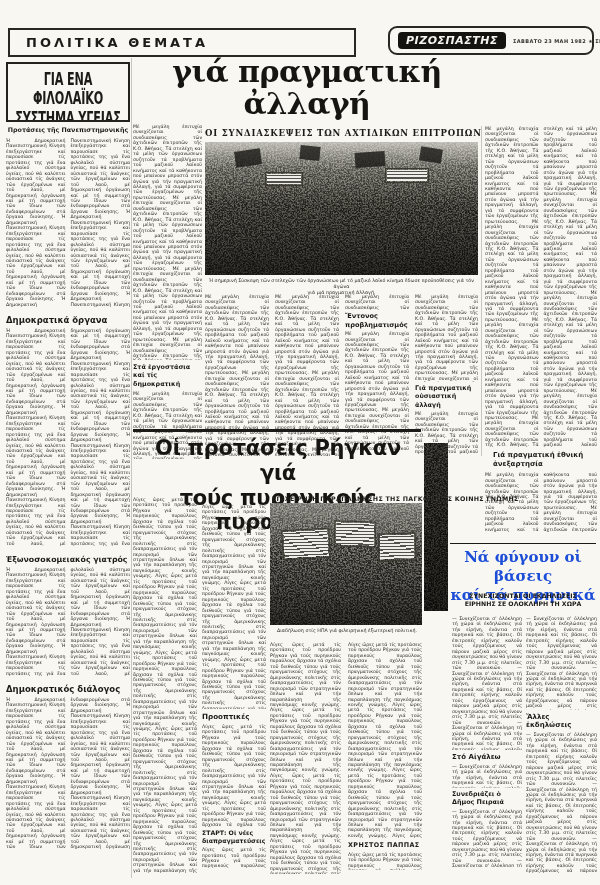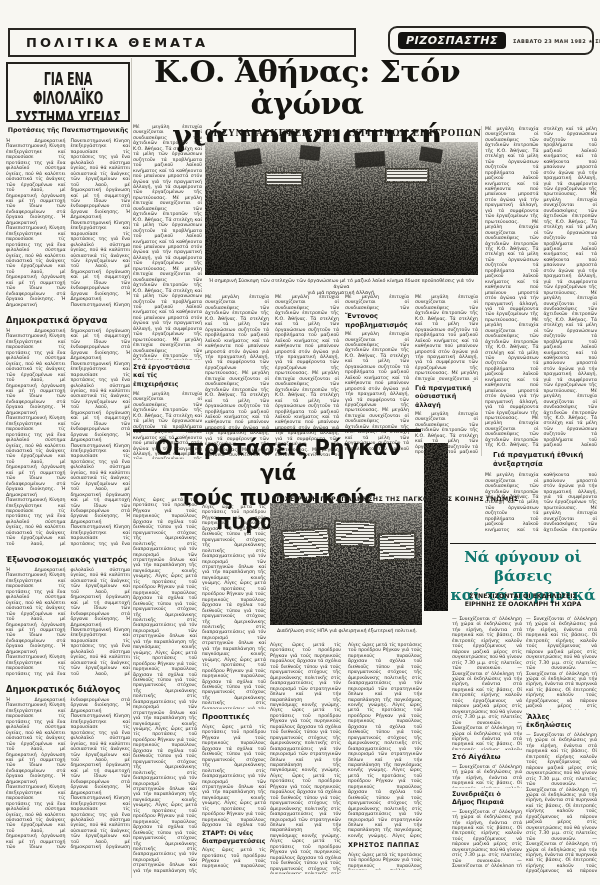--- a/index.html
+++ b/index.html
@@ -36,21 +36,21 @@
   .caption{font-size:4.8px;line-height:1.25;text-align:center;color:#2c2a24;}
   .flag{position:absolute;background:rgba(25,24,20,.8);}
   .sign{position:absolute;background:#efeee8;border:1px solid #3a382f;
         background-image:repeating-linear-gradient(180deg,transparent 0 2px,rgba(30,28,22,.75) 2px 3.2px);
         background-clip:content-box;padding:1px;}
   
   .main-hl{font-weight:bold;font-size:30px;line-height:1.07;text-align:center;color:#161511;letter-spacing:-.5px;}
   .kicker{font-weight:bold;font-size:8.5px;letter-spacing:.8px;text-align:center;white-space:nowrap;color:#1d1b17;}
   .reagan-hl{font-weight:bold;font-size:21px;line-height:1.18;text-align:center;color:#161511;letter-spacing:-.3px;}
   .reagan-kicker{font-weight:bold;font-size:6.3px;letter-spacing:.3px;white-space:nowrap;color:#1d1b17;}
-  .peace-hl{font-weight:bold;font-size:15px;line-height:1.25;text-align:center;color:#0f766e;}
+  .peace-hl{font-weight:bold;font-size:15px;line-height:1.25;text-align:center;color:#1d4ed8;}
   .peace-kicker{font-weight:bold;font-size:6.2px;line-height:1.35;text-align:center;color:#1d1b17;}
   .author{font-weight:bold;font-size:6.4px;letter-spacing:.4px;color:#1d1b17;margin:3px 0;}
   .rule-h{background:#1d1b17;}
 </style>
 </head>
 <body>
 
 <div class="abs hdr-box" style="left:8px;top:28px;width:344px;height:25px;">
   <span class="hdr-title">ΠΟΛΙΤΙΚΑ ΘΕΜΑΤΑ</span>
 </div>
@@ -81,28 +81,27 @@
   <div class="tt tcols2" style="height:172px;margin-top:5px;">Ἡ Δημοκρατική Πανεπιστημονική Κίνηση ἐπεξεργάστηκε καί παρουσίασε τίς προτάσεις της γιά ἕνα φιλολαϊκό σύστημα ὑγείας, πού θά καλύπτει οὐσιαστικά τίς ἀνάγκες τῶν ἐργαζομένων καί τοῦ λαοῦ, μέ δημοκρατική ὀργάνωση καί μέ τή συμμετοχή τῶν ἴδιων τῶν ἐνδιαφερομένων στά ὄργανα διοίκησης. Ἡ Δημοκρατική Πανεπιστημονική Κίνηση ἐπεξεργάστηκε καί παρουσίασε τίς προτάσεις της γιά ἕνα φιλολαϊκό σύστημα ὑγείας, πού θά καλύπτει οὐσιαστικά τίς ἀνάγκες τῶν ἐργαζομένων καί τοῦ λαοῦ, μέ δημοκρατική ὀργάνωση καί μέ τή συμμετοχή τῶν ἴδιων τῶν ἐνδιαφερομένων στά ὄργανα διοίκησης. Ἡ Δημοκρατική Πανεπιστημονική Κίνηση ἐπεξεργάστηκε καί παρουσίασε τίς προτάσεις της γιά ἕνα φιλολαϊκό σύστημα ὑγείας, πού θά καλύπτει οὐσιαστικά τίς ἀνάγκες τῶν ἐργαζομένων καί τοῦ λαοῦ, μέ δημοκρατική ὀργάνωση καί μέ τή συμμετοχή τῶν ἴδιων τῶν ἐνδιαφερομένων στά ὄργανα διοίκησης. Ἡ Δημοκρατική Πανεπιστημονική Κίνηση ἐπεξεργάστηκε καί παρουσίασε τίς προτάσεις της γιά ἕνα φιλολαϊκό σύστημα ὑγείας, πού θά καλύπτει οὐσιαστικά τίς ἀνάγκες τῶν ἐργαζομένων καί τοῦ λαοῦ, μέ δημοκρατική ὀργάνωση καί μέ τή συμμετοχή τῶν ἴδιων τῶν ἐνδιαφερομένων στά ὄργανα διοίκησης. Ἡ Δημοκρατική Πανεπιστημονική Κίνηση ἐπεξεργάστηκε καί παρουσίασε τίς προτάσεις της γιά ἕνα φιλολαϊκό σύστημα ὑγείας, πού θά καλύπτει οὐσιαστικά τίς ἀνάγκες τῶν ἐργαζομένων καί τοῦ λαοῦ, μέ δημοκρατική ὀργάνωση καί μέ τή συμμετοχή τῶν ἴδιων τῶν ἐνδιαφερομένων στά ὄργανα διοίκησης. Ἡ Δημοκρατική Πανεπιστημονική Κίνηση ἐπεξεργάστηκε καί παρουσίασε τίς προτάσεις της γιά ἕνα φιλολαϊκό σύστημα ὑγείας, πού θά καλύπτει οὐσιαστικά τίς ἀνάγκες τῶν ἐργαζομένων καί τοῦ λαοῦ, μέ δημοκρατική ὀργάνωση καί μέ τή συμμετοχή τῶν ἴδιων τῶν ἐνδιαφερομένων στά ὄργανα διοίκησης. Ἡ Δημοκρατική Πανεπιστημονική Κίνηση ἐπεξεργάστηκε καί παρουσίασε τίς προτάσεις της γιά ἕνα φιλολαϊκό σύστημα ὑγείας, πού θά καλύπτει οὐσιαστικά τίς ἀνάγκες τῶν ἐργαζομένων καί τοῦ λαοῦ, μέ δημοκρατική ὀργάνωση καί μέ τή συμμετοχή τῶν ἴδιων τῶν ἐνδιαφερομένων στά ὄργανα διοίκησης. Ἡ Δημοκρατική Πανεπιστημονική Κίνηση ἐπεξεργάστηκε καί παρουσίασε τίς προτάσεις της γιά ἕνα φιλολαϊκό σύστημα ὑγείας, πού θά καλύπτει οὐσιαστικά τίς ἀνάγκες τῶν ἐργαζομένων καί τοῦ λαοῦ, μέ δημοκρατική ὀργάνωση καί μέ τή συμμετοχή τῶν ἴδιων τῶν ἐνδιαφερομένων στά ὄργανα διοίκησης. Ἡ Δημοκρατική Πανεπιστημονική Κίνηση ἐπεξεργάστηκε καί παρουσίασε τίς προτάσεις της γιά ἕνα φιλολαϊκό σύστημα ὑγείας, πού θά καλύπτει οὐσιαστικά τίς ἀνάγκες τῶν ἐργαζομένων καί τοῦ λαοῦ, μέ δημοκρατική ὀργάνωση καί μέ τή συμμετοχή τῶν ἴδιων τῶν ἐνδιαφερομένων στά ὄργανα διοίκησης. Ἡ Δημοκρατική Πανεπιστημονική Κίνηση ἐπεξεργάστηκε καί παρουσίασε τίς προτάσεις της γιά ἕνα φιλολαϊκό σύστημα ὑγείας, πού θά καλύπτει οὐσιαστικά τίς ἀνάγκες τῶν ἐργαζομένων καί τοῦ λαοῦ, μέ δημοκρατική ὀργάνωση καί μέ τή συμμετοχή τῶν ἴδιων τῶν ἐνδιαφερομένων στά ὄργανα διοίκησης.</div>
   <div class="subhead" style="font-size:8.5px;margin:5px 0 3px 0;">Δημοκρατικά ὄργανα</div>
   <div class="tt tcols2" style="height:222px;">Ἡ Δημοκρατική Πανεπιστημονική Κίνηση ἐπεξεργάστηκε καί παρουσίασε τίς προτάσεις της γιά ἕνα φιλολαϊκό σύστημα ὑγείας, πού θά καλύπτει οὐσιαστικά τίς ἀνάγκες τῶν ἐργαζομένων καί τοῦ λαοῦ, μέ δημοκρατική ὀργάνωση καί μέ τή συμμετοχή τῶν ἴδιων τῶν ἐνδιαφερομένων στά ὄργανα διοίκησης. Ἡ Δημοκρατική Πανεπιστημονική Κίνηση ἐπεξεργάστηκε καί παρουσίασε τίς προτάσεις της γιά ἕνα φιλολαϊκό σύστημα ὑγείας, πού θά καλύπτει οὐσιαστικά τίς ἀνάγκες τῶν ἐργαζομένων καί τοῦ λαοῦ, μέ δημοκρατική ὀργάνωση καί μέ τή συμμετοχή τῶν ἴδιων τῶν ἐνδιαφερομένων στά ὄργανα διοίκησης. Ἡ Δημοκρατική Πανεπιστημονική Κίνηση ἐπεξεργάστηκε καί παρουσίασε τίς προτάσεις της γιά ἕνα φιλολαϊκό σύστημα ὑγείας, πού θά καλύπτει οὐσιαστικά τίς ἀνάγκες τῶν ἐργαζομένων καί τοῦ λαοῦ, μέ δημοκρατική ὀργάνωση καί μέ τή συμμετοχή τῶν ἴδιων τῶν ἐνδιαφερομένων στά ὄργανα διοίκησης. Ἡ Δημοκρατική Πανεπιστημονική Κίνηση ἐπεξεργάστηκε καί παρουσίασε τίς προτάσεις της γιά ἕνα φιλολαϊκό σύστημα ὑγείας, πού θά καλύπτει οὐσιαστικά τίς ἀνάγκες τῶν ἐργαζομένων καί τοῦ λαοῦ, μέ δημοκρατική ὀργάνωση καί μέ τή συμμετοχή τῶν ἴδιων τῶν ἐνδιαφερομένων στά ὄργανα διοίκησης. Ἡ Δημοκρατική Πανεπιστημονική Κίνηση ἐπεξεργάστηκε καί παρουσίασε τίς προτάσεις της γιά ἕνα φιλολαϊκό σύστημα ὑγείας, πού θά καλύπτει οὐσιαστικά τίς ἀνάγκες τῶν ἐργαζομένων καί τοῦ λαοῦ, μέ δημοκρατική ὀργάνωση καί μέ τή συμμετοχή τῶν ἴδιων τῶν ἐνδιαφερομένων στά ὄργανα διοίκησης. Ἡ Δημοκρατική Πανεπιστημονική Κίνηση ἐπεξεργάστηκε καί παρουσίασε τίς προτάσεις της γιά ἕνα φιλολαϊκό σύστημα ὑγείας, πού θά καλύπτει οὐσιαστικά τίς ἀνάγκες τῶν ἐργαζομένων καί τοῦ λαοῦ, μέ δημοκρατική ὀργάνωση καί μέ τή συμμετοχή τῶν ἴδιων τῶν ἐνδιαφερομένων στά ὄργανα διοίκησης. Ἡ Δημοκρατική Πανεπιστημονική Κίνηση ἐπεξεργάστηκε καί παρουσίασε τίς προτάσεις της γιά ἕνα φιλολαϊκό σύστημα ὑγείας, πού θά καλύπτει οὐσιαστικά τίς ἀνάγκες τῶν ἐργαζομένων καί τοῦ λαοῦ, μέ δημοκρατική ὀργάνωση καί μέ τή συμμετοχή τῶν ἴδιων τῶν ἐνδιαφερομένων στά ὄργανα διοίκησης. Ἡ Δημοκρατική Πανεπιστημονική Κίνηση ἐπεξεργάστηκε καί παρουσίασε τίς προτάσεις της γιά ἕνα φιλολαϊκό σύστημα ὑγείας, πού θά καλύπτει οὐσιαστικά τίς ἀνάγκες τῶν ἐργαζομένων καί τοῦ λαοῦ, μέ δημοκρατική ὀργάνωση καί μέ τή συμμετοχή τῶν ἴδιων τῶν ἐνδιαφερομένων στά ὄργανα διοίκησης. Ἡ Δημοκρατική Πανεπιστημονική Κίνηση ἐπεξεργάστηκε καί παρουσίασε τίς προτάσεις της γιά ἕνα φιλολαϊκό σύστημα ὑγείας, πού θά καλύπτει οὐσιαστικά τίς ἀνάγκες τῶν ἐργαζομένων καί τοῦ λαοῦ, μέ δημοκρατική ὀργάνωση καί μέ τή συμμετοχή τῶν ἴδιων τῶν ἐνδιαφερομένων στά ὄργανα διοίκησης. Ἡ Δημοκρατική Πανεπιστημονική Κίνηση ἐπεξεργάστηκε καί παρουσίασε τίς προτάσεις της γιά ἕνα φιλολαϊκό σύστημα ὑγείας, πού θά καλύπτει οὐσιαστικά τίς ἀνάγκες τῶν ἐργαζομένων καί τοῦ λαοῦ, μέ δημοκρατική ὀργάνωση καί μέ τή συμμετοχή τῶν ἴδιων τῶν ἐνδιαφερομένων στά ὄργανα διοίκησης. Ἡ Δημοκρατική Πανεπιστημονική Κίνηση ἐπεξεργάστηκε καί παρουσίασε τίς προτάσεις της γιά ἕνα φιλολαϊκό σύστημα ὑγείας, πού θά καλύπτει οὐσιαστικά τίς ἀνάγκες τῶν ἐργαζομένων καί τοῦ λαοῦ, μέ δημοκρατική ὀργάνωση καί μέ τή συμμετοχή τῶν ἴδιων τῶν ἐνδιαφερομένων στά ὄργανα διοίκησης. Ἡ Δημοκρατική Πανεπιστημονική Κίνηση ἐπεξεργάστηκε καί παρουσίασε τίς προτάσεις της γιά ἕνα φιλολαϊκό σύστημα ὑγείας, πού θά καλύπτει οὐσιαστικά τίς ἀνάγκες τῶν ἐργαζομένων καί τοῦ λαοῦ, μέ δημοκρατική ὀργάνωση καί μέ τή συμμετοχή τῶν ἴδιων τῶν ἐνδιαφερομένων στά ὄργανα διοίκησης. Ἡ Δημοκρατική Πανεπιστημονική Κίνηση ἐπεξεργάστηκε καί παρουσίασε τίς προτάσεις της γιά ἕνα φιλολαϊκό σύστημα ὑγείας, πού θά καλύπτει οὐσιαστικά τίς ἀνάγκες τῶν ἐργαζομένων καί τοῦ λαοῦ, μέ δημοκρατική ὀργάνωση καί μέ τή συμμετοχή τῶν ἴδιων τῶν ἐνδιαφερομένων στά ὄργανα διοίκησης.</div>
   <div class="subhead" style="font-size:7.8px;margin:5px 0 3px 0;">Ἐξωνοσοκομειακός γιατρός</div>
   <div class="tt tcols2" style="height:112px;">Ἡ Δημοκρατική Πανεπιστημονική Κίνηση ἐπεξεργάστηκε καί παρουσίασε τίς προτάσεις της γιά ἕνα φιλολαϊκό σύστημα ὑγείας, πού θά καλύπτει οὐσιαστικά τίς ἀνάγκες τῶν ἐργαζομένων καί τοῦ λαοῦ, μέ δημοκρατική ὀργάνωση καί μέ τή συμμετοχή τῶν ἴδιων τῶν ἐνδιαφερομένων στά ὄργανα διοίκησης. Ἡ Δημοκρατική Πανεπιστημονική Κίνηση ἐπεξεργάστηκε καί παρουσίασε τίς προτάσεις της γιά ἕνα φιλολαϊκό σύστημα ὑγείας, πού θά καλύπτει οὐσιαστικά τίς ἀνάγκες τῶν ἐργαζομένων καί τοῦ λαοῦ, μέ δημοκρατική ὀργάνωση καί μέ τή συμμετοχή τῶν ἴδιων τῶν ἐνδιαφερομένων στά ὄργανα διοίκησης. Ἡ Δημοκρατική Πανεπιστημονική Κίνηση ἐπεξεργάστηκε καί παρουσίασε τίς προτάσεις της γιά ἕνα φιλολαϊκό σύστημα ὑγείας, πού θά καλύπτει οὐσιαστικά τίς ἀνάγκες τῶν ἐργαζομένων καί τοῦ λαοῦ, μέ δημοκρατική ὀργάνωση καί μέ τή συμμετοχή τῶν ἴδιων τῶν ἐνδιαφερομένων στά ὄργανα διοίκησης. Ἡ Δημοκρατική Πανεπιστημονική Κίνηση ἐπεξεργάστηκε καί παρουσίασε τίς προτάσεις της γιά ἕνα φιλολαϊκό σύστημα ὑγείας, πού θά καλύπτει οὐσιαστικά τίς ἀνάγκες τῶν ἐργαζομένων καί τοῦ λαοῦ, μέ δημοκρατική ὀργάνωση καί μέ τή συμμετοχή τῶν ἴδιων τῶν ἐνδιαφερομένων στά ὄργανα διοίκησης. Ἡ Δημοκρατική Πανεπιστημονική Κίνηση ἐπεξεργάστηκε καί παρουσίασε τίς προτάσεις της γιά ἕνα φιλολαϊκό σύστημα ὑγείας, πού θά καλύπτει οὐσιαστικά τίς ἀνάγκες τῶν ἐργαζομένων καί τοῦ λαοῦ, μέ δημοκρατική ὀργάνωση καί μέ τή συμμετοχή τῶν ἴδιων τῶν ἐνδιαφερομένων στά ὄργανα διοίκησης. Ἡ Δημοκρατική Πανεπιστημονική Κίνηση ἐπεξεργάστηκε καί παρουσίασε τίς προτάσεις της γιά ἕνα φιλολαϊκό σύστημα ὑγείας, πού θά καλύπτει οὐσιαστικά τίς ἀνάγκες τῶν ἐργαζομένων καί τοῦ λαοῦ, μέ δημοκρατική ὀργάνωση καί μέ τή συμμετοχή τῶν ἴδιων τῶν ἐνδιαφερομένων στά ὄργανα διοίκησης. Ἡ Δημοκρατική Πανεπιστημονική Κίνηση ἐπεξεργάστηκε καί παρουσίασε τίς προτάσεις της γιά ἕνα φιλολαϊκό σύστημα ὑγείας, πού θά καλύπτει οὐσιαστικά τίς ἀνάγκες τῶν ἐργαζομένων καί τοῦ λαοῦ, μέ δημοκρατική ὀργάνωση καί μέ τή συμμετοχή τῶν ἴδιων τῶν ἐνδιαφερομένων στά ὄργανα διοίκησης.</div>
   <div class="subhead" style="font-size:8.5px;margin:5px 0 3px 0;">Δημοκρατικός διάλογος</div>
   <div class="tt tcols2" style="height:158px;">Ἡ Δημοκρατική Πανεπιστημονική Κίνηση ἐπεξεργάστηκε καί παρουσίασε τίς προτάσεις της γιά ἕνα φιλολαϊκό σύστημα ὑγείας, πού θά καλύπτει οὐσιαστικά τίς ἀνάγκες τῶν ἐργαζομένων καί τοῦ λαοῦ, μέ δημοκρατική ὀργάνωση καί μέ τή συμμετοχή τῶν ἴδιων τῶν ἐνδιαφερομένων στά ὄργανα διοίκησης. Ἡ Δημοκρατική Πανεπιστημονική Κίνηση ἐπεξεργάστηκε καί παρουσίασε τίς προτάσεις της γιά ἕνα φιλολαϊκό σύστημα ὑγείας, πού θά καλύπτει οὐσιαστικά τίς ἀνάγκες τῶν ἐργαζομένων καί τοῦ λαοῦ, μέ δημοκρατική ὀργάνωση καί μέ τή συμμετοχή τῶν ἴδιων τῶν ἐνδιαφερομένων στά ὄργανα διοίκησης. Ἡ Δημοκρατική Πανεπιστημονική Κίνηση ἐπεξεργάστηκε καί παρουσίασε τίς προτάσεις της γιά ἕνα φιλολαϊκό σύστημα ὑγείας, πού θά καλύπτει οὐσιαστικά τίς ἀνάγκες τῶν ἐργαζομένων καί τοῦ λαοῦ, μέ δημοκρατική ὀργάνωση καί μέ τή συμμετοχή τῶν ἴδιων τῶν ἐνδιαφερομένων στά ὄργανα διοίκησης. Ἡ Δημοκρατική Πανεπιστημονική Κίνηση ἐπεξεργάστηκε καί παρουσίασε τίς προτάσεις της γιά ἕνα φιλολαϊκό σύστημα ὑγείας, πού θά καλύπτει οὐσιαστικά τίς ἀνάγκες τῶν ἐργαζομένων καί τοῦ λαοῦ, μέ δημοκρατική ὀργάνωση καί μέ τή συμμετοχή τῶν ἴδιων τῶν ἐνδιαφερομένων στά ὄργανα διοίκησης. Ἡ Δημοκρατική Πανεπιστημονική Κίνηση ἐπεξεργάστηκε καί παρουσίασε τίς προτάσεις της γιά ἕνα φιλολαϊκό σύστημα ὑγείας, πού θά καλύπτει οὐσιαστικά τίς ἀνάγκες τῶν ἐργαζομένων καί τοῦ λαοῦ, μέ δημοκρατική ὀργάνωση καί μέ τή συμμετοχή τῶν ἴδιων τῶν ἐνδιαφερομένων στά ὄργανα διοίκησης. Ἡ Δημοκρατική Πανεπιστημονική Κίνηση ἐπεξεργάστηκε καί παρουσίασε τίς προτάσεις της γιά ἕνα φιλολαϊκό σύστημα ὑγείας, πού θά καλύπτει οὐσιαστικά τίς ἀνάγκες τῶν ἐργαζομένων καί τοῦ λαοῦ, μέ δημοκρατική ὀργάνωση καί μέ τή συμμετοχή τῶν ἴδιων τῶν ἐνδιαφερομένων στά ὄργανα διοίκησης. Ἡ Δημοκρατική Πανεπιστημονική Κίνηση ἐπεξεργάστηκε καί παρουσίασε τίς προτάσεις της γιά ἕνα φιλολαϊκό σύστημα ὑγείας, πού θά καλύπτει οὐσιαστικά τίς ἀνάγκες τῶν ἐργαζομένων καί τοῦ λαοῦ, μέ δημοκρατική ὀργάνωση καί μέ τή συμμετοχή τῶν ἴδιων τῶν ἐνδιαφερομένων στά ὄργανα διοίκησης. Ἡ Δημοκρατική Πανεπιστημονική Κίνηση ἐπεξεργάστηκε καί παρουσίασε τίς προτάσεις της γιά ἕνα φιλολαϊκό σύστημα ὑγείας, πού θά καλύπτει οὐσιαστικά τίς ἀνάγκες τῶν ἐργαζομένων καί τοῦ λαοῦ, μέ δημοκρατική ὀργάνωση καί μέ τή συμμετοχή τῶν ἴδιων τῶν ἐνδιαφερομένων στά ὄργανα διοίκησης. Ἡ Δημοκρατική Πανεπιστημονική Κίνηση ἐπεξεργάστηκε καί παρουσίασε τίς προτάσεις της γιά ἕνα φιλολαϊκό σύστημα ὑγείας, πού θά καλύπτει οὐσιαστικά τίς ἀνάγκες τῶν ἐργαζομένων καί τοῦ λαοῦ, μέ δημοκρατική ὀργάνωση καί μέ τή συμμετοχή τῶν ἴδιων τῶν ἐνδιαφερομένων στά ὄργανα διοίκησης. Ἡ Δημοκρατική Πανεπιστημονική Κίνηση ἐπεξεργάστηκε καί παρουσίασε τίς προτάσεις της γιά ἕνα φιλολαϊκό σύστημα ὑγείας, πού θά καλύπτει οὐσιαστικά τίς ἀνάγκες τῶν ἐργαζομένων καί τοῦ λαοῦ, μέ δημοκρατική ὀργάνωση καί μέ τή συμμετοχή τῶν ἴδιων τῶν ἐνδιαφερομένων στά ὄργανα διοίκησης.</div>
 </div>
 
 <div class="abs serif main-hl" style="left:133px;top:56px;width:348px;">
-  <div>Κ.Ο. Ἀθήνας: Στόν ἀγώνα</div>
   <div>γιά πραγματική ἀλλαγή</div>
 </div>
 <div class="abs serif kicker" style="left:205px;top:128px;width:272px;text-align:right;">ΟΙ ΣΥΝΔΙΑΣΚΕΨΕΙΣ ΤΩΝ ΑΧΤΙΔΙΚΩΝ ΕΠΙΤΡΟΠΩΝ</div>
 
 <div class="abs" style="left:133px;top:124px;width:69px;">
   <div class="tt" style="height:236px;">Μέ μεγάλη ἐπιτυχία συνεχίζονται οἱ συνδιασκέψεις τῶν ἀχτιδικῶν ἐπιτροπῶν τῆς Κ.Ο. Ἀθήνας. Τά στελέχη καί τά μέλη τῶν ὀργανώσεων συζητοῦν τά προβλήματα τοῦ μαζικοῦ λαϊκοῦ κινήματος καί τά καθήκοντα πού μπαίνουν μπροστά στόν ἀγώνα γιά τήν πραγματική ἀλλαγή, γιά τά συμφέροντα τῶν ἐργαζομένων τῆς πρωτεύουσας. Μέ μεγάλη ἐπιτυχία συνεχίζονται οἱ συνδιασκέψεις τῶν ἀχτιδικῶν ἐπιτροπῶν τῆς Κ.Ο. Ἀθήνας. Τά στελέχη καί τά μέλη τῶν ὀργανώσεων συζητοῦν τά προβλήματα τοῦ μαζικοῦ λαϊκοῦ κινήματος καί τά καθήκοντα πού μπαίνουν μπροστά στόν ἀγώνα γιά τήν πραγματική ἀλλαγή, γιά τά συμφέροντα τῶν ἐργαζομένων τῆς πρωτεύουσας. Μέ μεγάλη ἐπιτυχία συνεχίζονται οἱ συνδιασκέψεις τῶν ἀχτιδικῶν ἐπιτροπῶν τῆς Κ.Ο. Ἀθήνας. Τά στελέχη καί τά μέλη τῶν ὀργανώσεων συζητοῦν τά προβλήματα τοῦ μαζικοῦ λαϊκοῦ κινήματος καί τά καθήκοντα πού μπαίνουν μπροστά στόν ἀγώνα γιά τήν πραγματική ἀλλαγή, γιά τά συμφέροντα τῶν ἐργαζομένων τῆς πρωτεύουσας. Μέ μεγάλη ἐπιτυχία συνεχίζονται οἱ συνδιασκέψεις τῶν ἀχτιδικῶν ἐπιτροπῶν τῆς Κ.Ο. Ἀθήνας. Τά στελέχη καί τά μέλη τῶν ὀργανώσεων συζητοῦν τά προβλήματα τοῦ μαζικοῦ λαϊκοῦ κινήματος καί τά καθήκοντα πού μπαίνουν μπροστά στόν ἀγώνα γιά τήν πραγματική ἀλλαγή, γιά τά συμφέροντα τῶν ἐργαζομένων τῆς πρωτεύουσας. Μέ μεγάλη ἐπιτυχία συνεχίζονται οἱ συνδιασκέψεις τῶν ἀχτιδικῶν ἐπιτροπῶν τῆς Κ.Ο. Ἀθήνας. Τά στελέχη καί τά μέλη τῶν ὀργανώσεων συζητοῦν τά προβλήματα τοῦ μαζικοῦ λαϊκοῦ κινήματος καί τά καθήκοντα πού μπαίνουν μπροστά στόν ἀγώνα γιά τήν πραγματική ἀλλαγή, γιά τά συμφέροντα τῶν ἐργαζομένων τῆς πρωτεύουσας. Μέ μεγάλη ἐπιτυχία συνεχίζονται οἱ συνδιασκέψεις τῶν ἀχτιδικῶν ἐπιτροπῶν τῆς Κ.Ο. Ἀθήνας. Τά στελέχη καί τά μέλη τῶν ὀργανώσεων συζητοῦν τά προβλήματα τοῦ μαζικοῦ λαϊκοῦ κινήματος καί τά καθήκοντα πού μπαίνουν μπροστά στόν ἀγώνα γιά τήν πραγματική ἀλλαγή, γιά τά συμφέροντα τῶν ἐργαζομένων τῆς πρωτεύουσας.</div>
-  <div class="subhead" style="font-size:6.4px;line-height:1.3;margin:3px 0;">Στά ἐργοστάσια καί τίς ἐπιχειρήσεις</div>
+  <div class="subhead" style="font-size:6.4px;line-height:1.3;margin:3px 0;">Στά ἐργοστάσια καί τίς δημοκρατική</div>
   <div class="tt" style="height:68px;">Μέ μεγάλη ἐπιτυχία συνεχίζονται οἱ συνδιασκέψεις τῶν ἀχτιδικῶν ἐπιτροπῶν τῆς Κ.Ο. Ἀθήνας. Τά στελέχη καί τά μέλη τῶν ὀργανώσεων συζητοῦν τά προβλήματα τοῦ μαζικοῦ λαϊκοῦ κινήματος καί τά καθήκοντα πού μπαίνουν μπροστά στόν ἀγώνα γιά τήν πραγματική ἀλλαγή, γιά τά συμφέροντα τῶν ἐργαζομένων τῆς πρωτεύουσας. Μέ μεγάλη ἐπιτυχία συνεχίζονται οἱ συνδιασκέψεις τῶν ἀχτιδικῶν ἐπιτροπῶν τῆς Κ.Ο. Ἀθήνας. Τά στελέχη καί τά μέλη τῶν ὀργανώσεων συζητοῦν τά προβλήματα τοῦ μαζικοῦ λαϊκοῦ κινήματος καί τά καθήκοντα πού μπαίνουν μπροστά στόν ἀγώνα γιά τήν πραγματική ἀλλαγή, γιά τά συμφέροντα τῶν ἐργαζομένων τῆς πρωτεύουσας. Μέ μεγάλη ἐπιτυχία συνεχίζονται οἱ συνδιασκέψεις τῶν ἀχτιδικῶν ἐπιτροπῶν τῆς Κ.Ο. Ἀθήνας. Τά στελέχη καί τά μέλη τῶν ὀργανώσεων συζητοῦν τά προβλήματα τοῦ μαζικοῦ λαϊκοῦ κινήματος καί τά καθήκοντα πού μπαίνουν μπροστά στόν ἀγώνα γιά τήν πραγματική ἀλλαγή, γιά τά συμφέροντα τῶν ἐργαζομένων τῆς πρωτεύουσας.</div>
 </div>
 
 <div class="photo" style="left:205px;top:142px;width:273px;height:133px;">
   <svg width="273" height="133">
       <rect width="273" height="133" fill="#8e8b82"></rect>
       <rect width="273" height="133" filter="url(#ht)"></rect>
     </svg>
   <div class="ph-ov" style="background:linear-gradient(180deg,rgba(216,214,206,.85) 0%,rgba(170,168,158,.45) 20%,rgba(60,58,50,.5) 48%,rgba(22,21,17,.78) 100%);"></div>
   <div class="flag" style="left:30px;top:8px;width:26px;height:16px;transform:rotate(-8deg);"></div>

